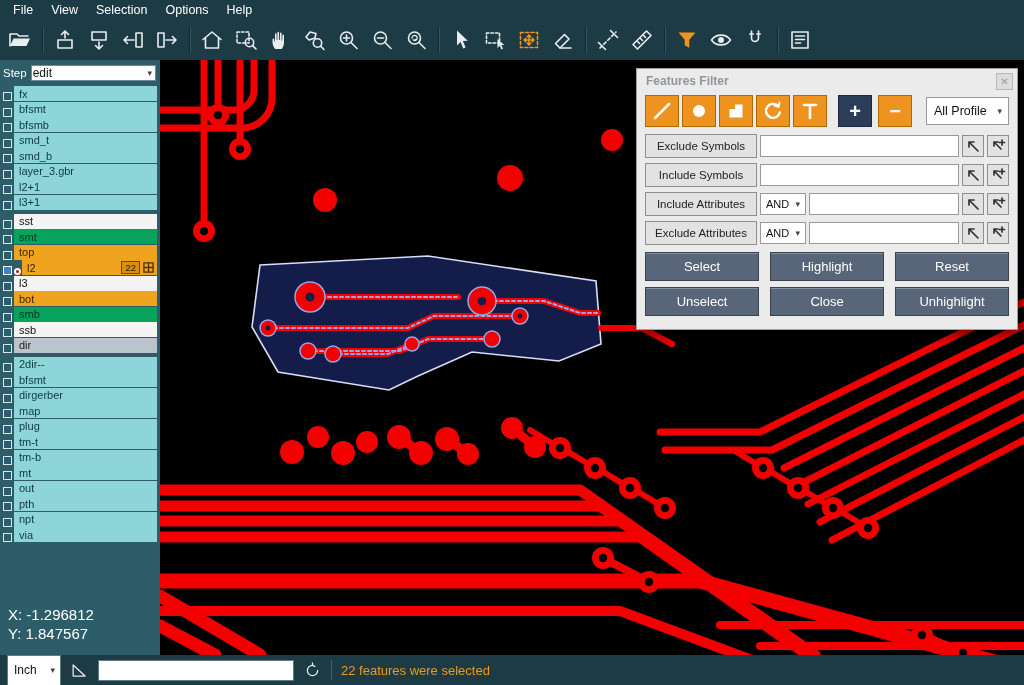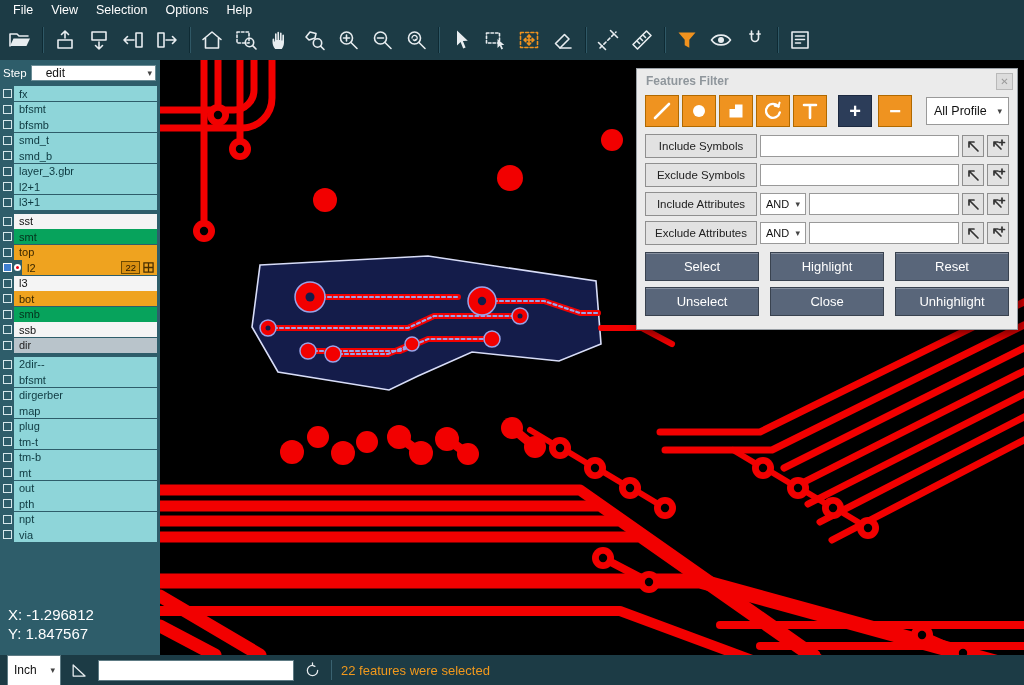--- a/index.html
+++ b/index.html
@@ -21,23 +21,23 @@
   .tbtn .fillw { fill:#e8edf0; stroke:none; }
   .tbtn .fillo { fill:#f0921e; stroke:none; }
 
   
   .main { position:absolute; top:60px; left:0; right:0; bottom:30px; display:flex; }
 
   
   .sidebar { width:160px; flex:none; background:#2e5d6a; position:relative; }
   .step-row { height:26px; display:flex; align-items:center; gap:4px; padding:0 4px 0 3px; }
   .step-label { color:#fff; font-size:11.5px; }
-  .step-select { flex:1; height:16px; background:#fff; border:1px solid #6b8d96; display:flex; align-items:center; justify-content:space-between; padding-left:14px; font-size:12px; color:#111; }
+  .step-select { flex:1; height:16px; background:#fff; border:1px solid #6b8d96; display:flex; align-items:center; justify-content:space-between; padding-left:1px; font-size:12px; color:#111; }
   .chev { font-size:9px; color:#444; padding:0 3px; }
-  .layer-row { display:flex; align-items:center; height:15px; margin-bottom:0.5px; }
+  .layer-row { display:flex; align-items:flex-end; height:15px; margin-bottom:0.5px; }
   .layer-row.gap { margin-bottom:4px; }
   .chk { width:9px; height:9px; border:1px solid #d7e8ec; margin:0 2px 0 3px; flex:none; }
   .chk.checked { background:#3f7fd0; border-color:#fff; }
   .active-dot { width:7px; height:7px; border-radius:50%; background:#e80011; border:2px solid #fff; flex:none; margin-right:1px; }
   .cell { flex:1; height:100%; margin-right:3px; display:flex; align-items:center; gap:3px; padding:0 3px 0 5px; font-size:11px; overflow:hidden; }
   .c-cyan   { background:#8ed5d9; color:#0e3940; }
   .c-white  { background:#f4f4f4; color:#111; }
   .c-green  { background:#07a35c; color:#05301b; }
   .c-orange { background:#efa31f; color:#3a2800; }
   .c-gray   { background:#b9c4cb; color:#222; }
@@ -601,35 +601,35 @@
           </button>
           <button class="tlbtn navy">+</button>
           <button class="tlbtn minus">−</button>
           <div class="profile-select">
             <span>All Profile</span>
             <span class="chev">▾</span>
           </div>
         </div>
         <div id="dlg-fields">
             <div class="frow">
-              <button class="flabel">Include Symbols</button>
+              <button class="flabel">Exclude Symbols</button>
               <input class="fin" style="">
               <button class="mini">
                 <svg viewBox="0 0 16 16">
                   <path d="M13 13 L4 4 M4 4 V9 M4 4 H9"></path>
                 </svg>
               </button>
               <button class="mini">
                 <svg viewBox="0 0 16 16">
                   <path d="M11 11 L4 4 M4 4 V8 M4 4 H8 M12 2 V7 M9.5 4.5 H14.5"></path>
                 </svg>
               </button>
             </div>
             <div class="frow">
-              <button class="flabel">Exclude Symbols</button>
+              <button class="flabel">Include Symbols</button>
               <input class="fin" style="">
               <button class="mini">
                 <svg viewBox="0 0 16 16">
                   <path d="M13 13 L4 4 M4 4 V9 M4 4 H9"></path>
                 </svg>
               </button>
               <button class="mini">
                 <svg viewBox="0 0 16 16">
                   <path d="M11 11 L4 4 M4 4 V8 M4 4 H8 M12 2 V7 M9.5 4.5 H14.5"></path>
                 </svg>

